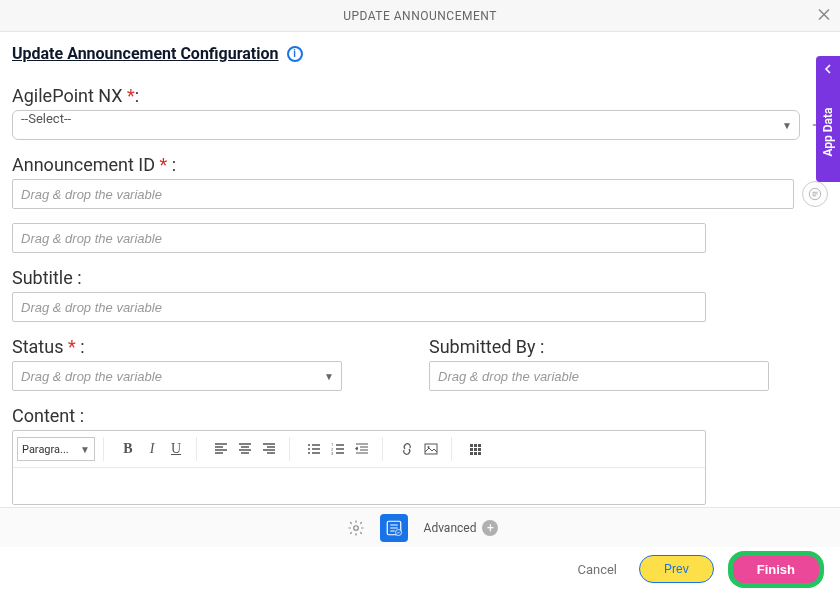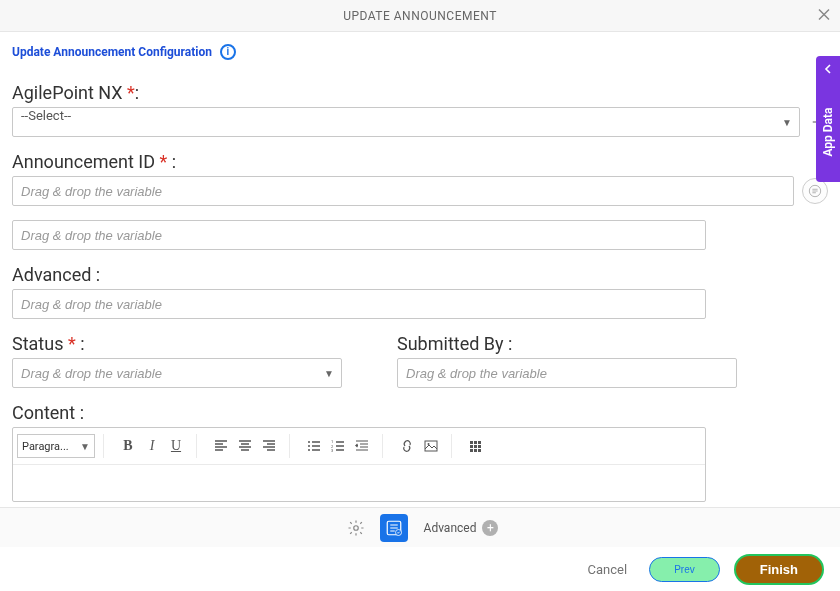--- a/index.html
+++ b/index.html
@@ -46,23 +46,24 @@
   .content-scroll::-webkit-scrollbar { width: 10px; }
   .content-scroll::-webkit-scrollbar-track { background: #f1f1f1; }
   .content-scroll::-webkit-scrollbar-thumb { background: #c0c0c0; border-radius: 5px; }
   .page-title-row {
     display: flex;
     align-items: center;
     gap: 8px;
     margin-bottom: 22px;
   }
   .page-title {
-    font-size: 12px;
+    font-size: 16px;
     font-weight: bold;
-    color: #1d4ed8;
+    color: #0f172a;
+    text-decoration: underline;
   }
   .info-icon {
     width: 16px; height: 16px;
     border: 2px solid #1973e8;
     border-radius: 50%;
     color: #1973e8;
     font-size: 10px;
     font-weight: bold;
     display: inline-flex;
     align-items: center;
@@ -85,21 +86,21 @@
     border-radius: 2px;
     padding: 0 8px;
     font-size: 13px;
     color: #555;
     background: #fff;
   }
   .select-wrap {
     position: relative;
     flex: 1;
   }
-  .select-wrap .select { padding-right: 24px; }
+  .select-wrap .select { padding-right: 24px; border-radius: 6px; }
   .select-caret {
     position: absolute;
     right: 8px;
     top: 50%;
     transform: translateY(-50%);
     color: #666;
     pointer-events: none;
     font-size: 10px;
   }
   .plus-btn {
@@ -122,21 +123,21 @@
     align-items: center;
     justify-content: center;
     color: #888;
     font-size: 11px;
     cursor: pointer;
     background: #fdfdfd;
   }
   .two-col { display: flex; gap: 55px; }
   .two-col .field { flex: 1; }
   .two-col .field:first-child { max-width: 330px; }
-  .two-col .field:last-child { max-width: 340px; }
+  .two-col .field:last-child { max-width: 340px; margin-left: 32px; }
   .editor-wrap {
     border: 1px solid #c8c8c8;
     border-radius: 2px;
     min-height: 74px;
     background: #fff;
   }
   .editor-toolbar {
     display: flex;
     align-items: center;
     gap: 4px;
@@ -269,29 +270,29 @@
   }
   .btn-text {
     color: #737373;
     font-size: 13px;
     cursor: pointer;
     padding: 6px 8px;
   }
   .btn-outline {
     border: 1px solid #1973e8;
     color: #1973e8;
-    background: #86efac;
+    background: #fde047;
     border-radius: 16px;
     padding: 6px 24px;
-    font-size: 10px;
+    font-size: 12px;
     cursor: pointer;
   }
   .btn-primary {
-    border: 2px solid #22c55e;
-    background: #a16207;
+    border: 5px solid #22c55e;
+    background: #ec4899;
     color: #fff;
     border-radius: 16px;
     padding: 6px 24px;
     font-size: 13px;
     font-weight: bold;
     cursor: pointer;
   }
   .half-select .input { padding-right: 24px; }
 </style>
 </head>
@@ -344,21 +345,21 @@
           </svg>
       </span>
     </div>
   </div>
 
   <div class="field">
     <input class="input" type="text" style="max-width: 694px;" placeholder="Drag &amp; drop the variable">
   </div>
 
   <div class="field">
-    <label class="field-label">Advanced :</label>
+    <label class="field-label">Subtitle :</label>
     <input class="input" type="text" style="max-width: 694px;" placeholder="Drag &amp; drop the variable">
   </div>
 
   <div class="two-col">
     <div class="field half-select">
       <label class="field-label">
         <span>Status</span>
         <span class="req">*</span><span> :</span>
       </label>
       <div class="select-wrap">

